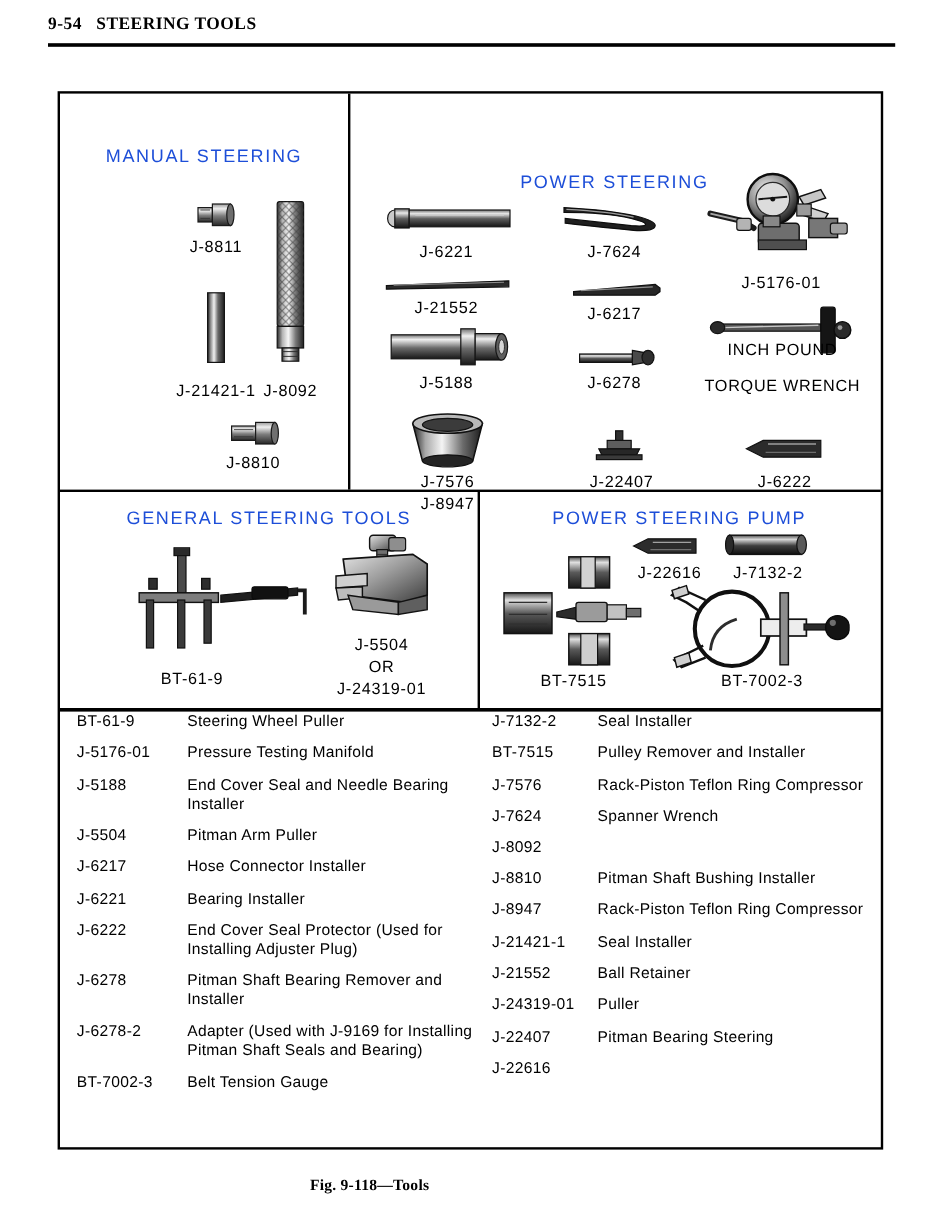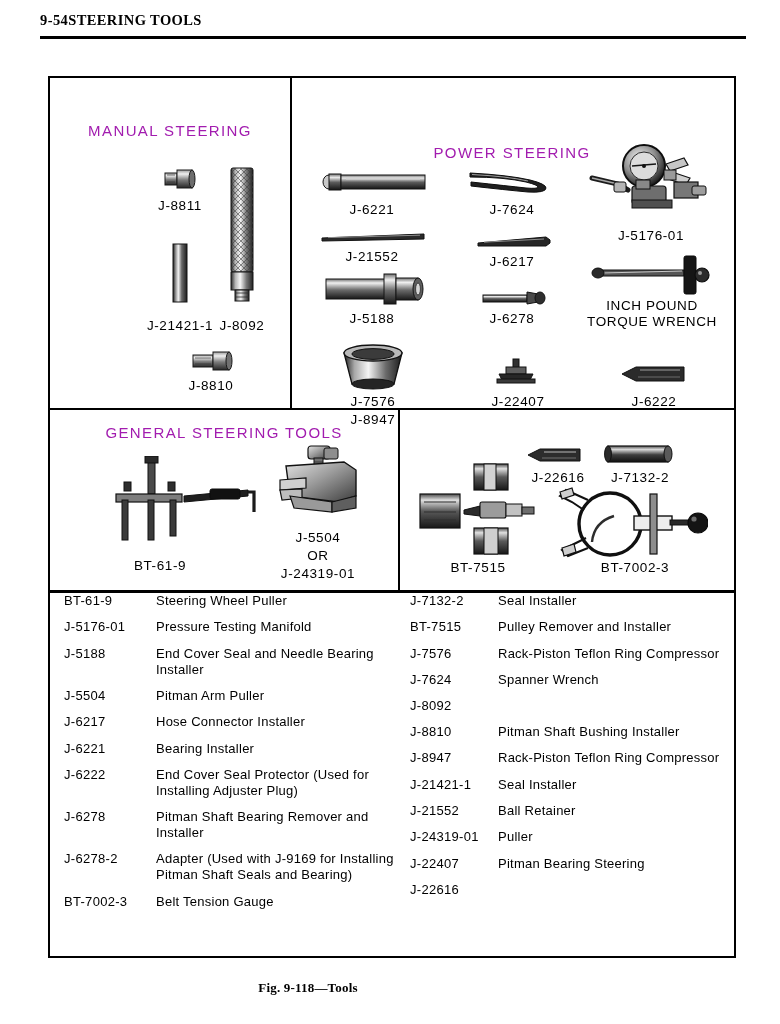--- a/index.html
+++ b/index.html
@@ -25,21 +25,21 @@
     height: 28px;
   }
   .page-header-text {
     font-family: "Liberation Serif", serif;
     font-weight: bold;
     font-size: 14.5px;
     letter-spacing: 0.4px;
     color: #000;
     white-space: nowrap;
   }
-  .page-header-folio { }
+  .page-header-folio { margin-right: 12px; }
   .header-rule {
     position: absolute;
     left: 0;
     top: 24px;
     width: 706px;
     height: 3px;
     background: #000;
   }
 
   
@@ -62,21 +62,21 @@
     width: 684px;
     height: 512px;
   }
   .panel { position: absolute; box-sizing: border-box; }
   .panel-title {
     position: absolute;
     width: 100%;
     text-align: center;
     font-size: 15px;
     letter-spacing: 1.4px;
-    color: #a21caf;
+    color: #1d4ed8;
     white-space: nowrap;
   }
 
   .panel-manual   { left: 0;   top: 0;   width: 240px; height: 330px; }
   .panel-power    { left: 240px; top: 0; width: 444px; height: 330px; margin-top: 28px; }
   .panel-general  { left: 0;   top: 330px; width: 348px; height: 214px; }
   .panel-pump     { left: 348px; top: 330px; width: 336px; height: 182px; }
 
   
   .div-v-top  { position: absolute; left: 240px; top: 0;   width: 2px; height: 330px; background: #000; }
@@ -380,21 +380,21 @@
       <div class="art" style="left:300px; top:148px;">
         <svg width="126" height="44" viewBox="0 0 126 44">
           <rect x="10" y="16" width="84" height="6" fill="#555" stroke="#111" stroke-width="1"></rect>
           <path d="M12 19 L92 17" stroke="#c8c8c8" stroke-width="1.2"></path>
           <ellipse cx="8" cy="19" rx="6" ry="5" fill="#2a2a2a" stroke="#111" stroke-width="1"></ellipse>
           <rect x="94" y="2" width="12" height="38" rx="2" fill="#151515" stroke="#0b0b0b" stroke-width="1"></rect>
           <circle cx="112" cy="21" r="7" fill="#2b2b2b" stroke="#0d0d0d" stroke-width="1.2"></circle>
           <circle cx="110" cy="19" r="2" fill="#9a9a9a"></circle>
         </svg>
       </div>
-      <div class="tool-label multi" style="left:362px; top:192px;">INCH POUND</div>
+      <div class="tool-label multi" style="left:362px; top:178px;">INCH POUND</div>
       <div class="tool-label multi" style="left:362px; top:208px;">TORQUE WRENCH</div>
 
       <div class="art" style="left:330px; top:258px;">
         <svg width="70" height="20" viewBox="0 0 70 20">
           <path d="M2 10 L16 3 L64 3 L64 17 L16 17 Z" fill="#2b2b2b" stroke="#111" stroke-width="1"></path>
           <path d="M20 6 L60 6" stroke="#9e9e9e" stroke-width="1.2"></path>
           <path d="M18 13 L60 13" stroke="#6d6d6d" stroke-width="1"></path>
         </svg>
       </div>
       <div class="tool-label" style="left:364px; top:288px;">J-6222</div>
@@ -448,20 +448,21 @@
           <path d="M18 52 L60 58 L60 68 L22 64 Z" fill="#9a9a9a" stroke="#111" stroke-width="1.2"></path>
           <path d="M60 58 L84 52 L84 64 L60 68 Z" fill="#5f5f5f" stroke="#111" stroke-width="1.2"></path>
         </svg>
       </div>
       <div class="tool-label multi" style="left:268px; top:122px;">J-5504</div>
       <div class="tool-label multi" style="left:268px; top:140px;">OR</div>
       <div class="tool-label multi" style="left:268px; top:158px;">J-24319-01</div>
     </div>
 
     <div class="panel panel-pump">
+      <div class="panel-title" style="top:16px;">POWER STEERING PUMP</div>
 
       <div class="art" style="left:20px; top:46px;">
         <svg width="120" height="106" viewBox="0 0 120 106">
           <defs>
             <linearGradient id="clr" x1="0" y1="0" x2="0" y2="1">
               <stop offset="0%" stop-color="#4a4a4a"></stop>
                 <stop offset="18%" stop-color="#e0e0e0"></stop>
               <stop offset="50%" stop-color="#5a5a5a"></stop>
                 <stop offset="100%" stop-color="#171717"></stop>
             </linearGradient>

